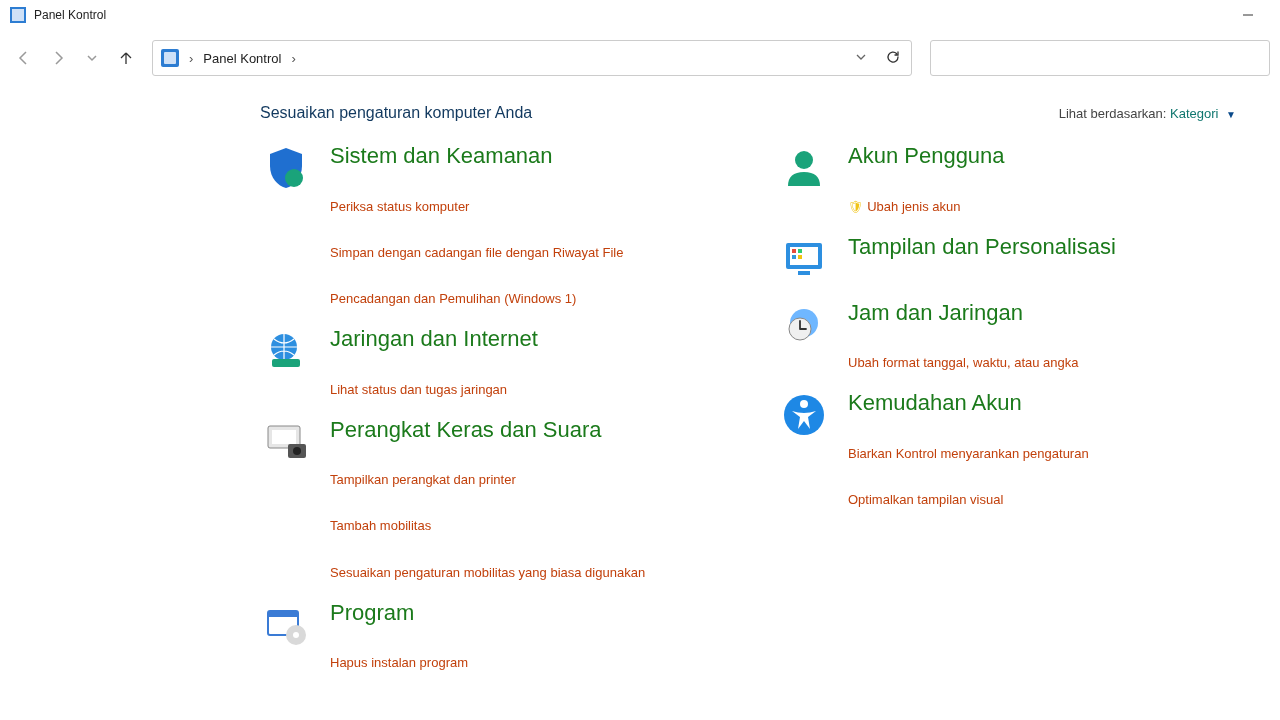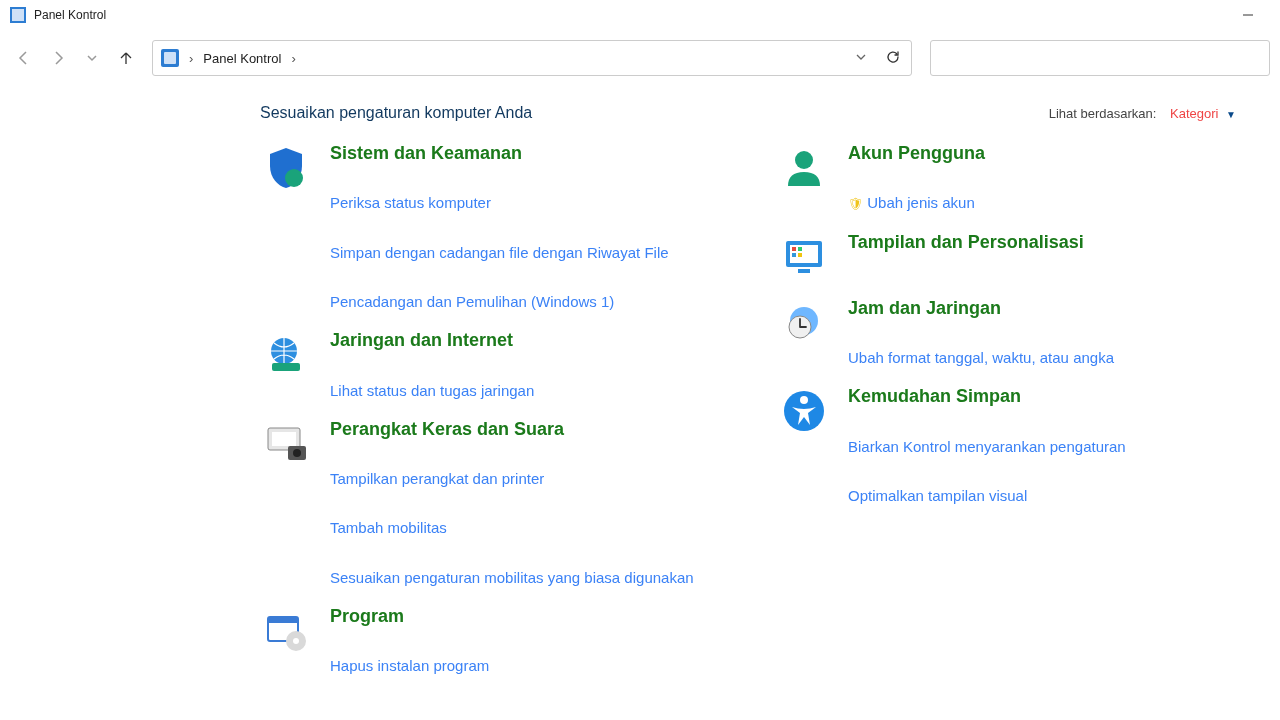--- a/index.html
+++ b/index.html
@@ -28,32 +28,32 @@
   .addr .grow { flex:1; }
   .addr .history-chev { color:#555; }
   .addr .refresh { color:#333; margin-left:8px; margin-right:2px;}
   .search { flex:1; height:36px; border:1px solid #ccc; border-left:1px solid #ccc; border-radius:3px; background:#fff; margin-left:12px; }
 
   
   .content { padding:18px 44px 0 260px; }
   .heading-row { display:flex; align-items:center; justify-content:space-between; margin-bottom:20px; }
   .heading { font-size:16px; color:#12395f; font-weight:400; }
   .viewby { font-size:13px; color:#444; }
-  .viewby .val { color:#ef4444; margin-left:10px; }
+  .viewby .val { color:#0f766e; }
   .viewby .caret { color:#0a4a8a; margin-left:4px; font-size:10px;}
 
   .cols { display:flex; gap:60px; }
   .col { flex:1; }
 
   .cat { display:flex; gap:18px; margin-bottom:16px; }
   .cat .icon-wrap { width:52px; display:flex; justify-content:center; padding-top:2px;}
   .cat .icon-wrap svg { width:48px; height:48px; }
   .cat .txt { flex:1; }
-  .cat-title { font-size:18px; color:#1b7a1b; font-weight:700; line-height:1.3; margin-bottom:2px; }
-  .cat-link { font-size:15px; color:#3b82f6; line-height:1.55; display:block;margin-top:26px; }
+  .cat-title { font-size:22px; color:#1b7a1b; font-weight:400; line-height:1.3; margin-bottom:2px; }
+  .cat-link { font-size:13px; color:#c2410c; line-height:1.55; display:block;margin-top:26px; }
   .cat-link.shield::before { content:"🛡"; color:#f0c419; margin-right:4px; font-size:12px;}
 
   a.cat-link, .cat-title { cursor:default; }
 </style>
 </head>
 <body>
 
 <div class="titlebar">
   <span class="app-icon"></span>
   <span class="title">Panel Kontrol</span>
@@ -204,21 +204,21 @@
             <span class="cat-link">Ubah format tanggal, waktu, atau angka</span>
           </div>
         </div>
         <div class="cat">
           <div class="icon-wrap">
             <svg viewBox="0 0 48 48">
               <use href="#ic-ease"></use>
             </svg>
           </div>
           <div class="txt">
-            <div class="cat-title">Kemudahan Simpan</div>
+            <div class="cat-title">Kemudahan Akun</div>
             <span class="cat-link">Biarkan Kontrol menyarankan pengaturan</span>
             <span class="cat-link">Optimalkan tampilan visual</span>
           </div>
         </div>
       </div>
   </div>
 </div>
 
 <svg width="0" height="0" style="position:absolute">
   <defs>

